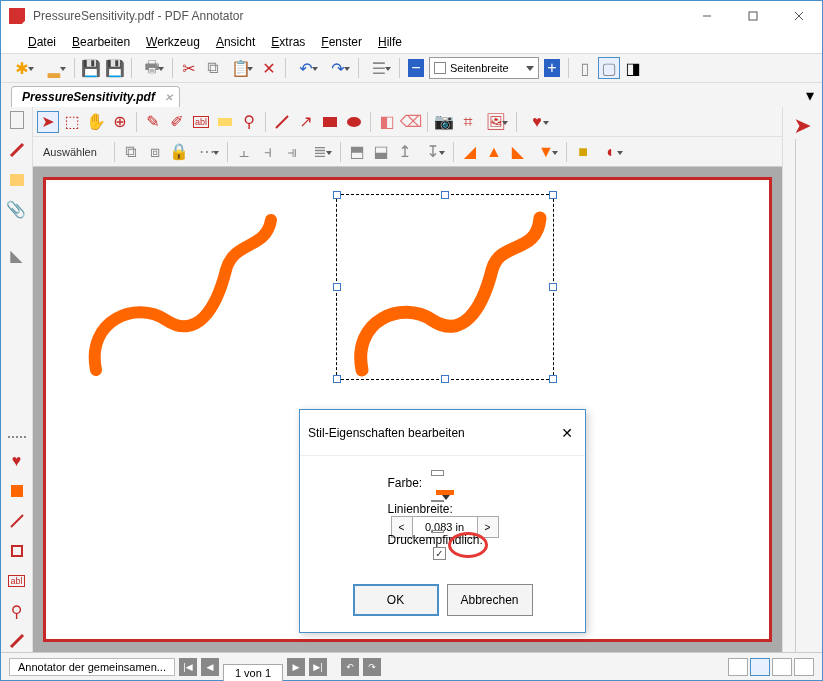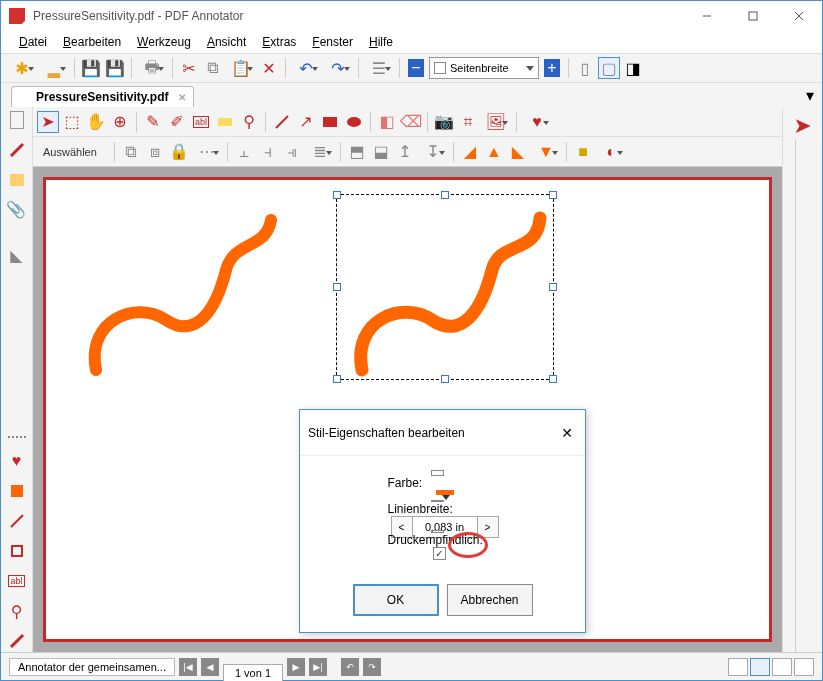--- a/index.html
+++ b/index.html
@@ -5,35 +5,35 @@
 * { box-sizing: border-box; margin: 0; padding: 0; font-family: "Segoe UI", Tahoma, sans-serif; }
 body { background: #f0f0f0; overflow: hidden; }
 .window { width: 823px; height: 681px; background: #fff; border: 1px solid #4a90c8; display: flex; flex-direction: column; position: relative; }
 .titlebar { height: 30px; background: #fff; display: flex; align-items: center; padding: 0 0 0 8px; }
 .titlebar .app-icon { width: 16px; height: 16px; background: #d32f2f; margin-right: 8px; clip-path: polygon(0 0, 100% 0, 100% 80%, 80% 100%, 0 100%); }
 .titlebar .title { font-size: 12px; color: #555; flex: 1; }
 .titlebar .win-controls { display: flex; }
 .titlebar .win-btn { width: 46px; height: 30px; display: flex; align-items: center; justify-content: center; cursor: pointer; }
 .titlebar .win-btn svg { width: 10px; height: 10px; stroke: #555; fill: none; }
 
-.menubar { height: 22px; display: flex; align-items: center; padding: 0 12px; font-size: 12px; gap: 4px; }
+.menubar { height: 22px; display: flex; align-items: center; padding: 0 21px; font-size: 12px; gap: 4px; }
 .menubar span { padding: 2px 6px; cursor: pointer; text-decoration: underline; text-decoration-color: transparent; }
 .menubar span::first-letter { text-decoration: underline; }
 
 .toolbar1 { height: 30px; background: #f4f4f4; border-top: 1px solid #ddd; border-bottom: 1px solid #ddd; display: flex; align-items: center; padding: 0 6px; gap: 2px; }
 .tb-btn { width: 22px; height: 22px; display: flex; align-items: center; justify-content: center; cursor: pointer; border: 1px solid transparent; }
 .tb-sep { width: 1px; height: 20px; background: #ccc; margin: 0 3px; }
 .tb-btn.dd { width: 30px; position: relative; }
 .tb-btn.dd::after { content: ""; position: absolute; right: 2px; top: 9px; border-left: 3px solid transparent; border-right: 3px solid transparent; border-top: 4px solid #555; }
 .zoom-combo { height: 22px; border: 1px solid #999; display: flex; align-items: center; padding: 0 4px; font-size: 11px; background: #fff; width: 110px; }
 .zoom-combo .sq { width: 12px; height: 12px; border: 1px solid #888; margin-right: 4px; }
 .zoom-combo::after { content: ""; margin-left: auto; border-left: 4px solid transparent; border-right: 4px solid transparent; border-top: 5px solid #555; }
 
 .tabbar { height: 24px; background: #f4f4f4; display: flex; align-items: flex-end; padding-left: 10px; position: relative; }
-.doc-tab { background: #fff; border: 1px solid #bbb; border-bottom: none; border-radius: 4px 4px 0 0; padding: 3px 24px 3px 24px; font-size: 12px; font-weight: bold; position: relative; }
+.doc-tab { background: #fff; border: 1px solid #bbb; border-bottom: none; border-radius: 4px 4px 0 0; padding: 3px 24px 3px 10px; font-size: 12px; font-weight: bold; position: relative; font-style: italic; }
 .doc-tab .close-x { position: absolute; right: 6px; top: 5px; font-size: 10px; color: #aaa; }
 .tabbar .tab-arrow { position: absolute; right: 4px; top: 4px; width: 16px; height: 16px; display: flex; align-items: center; justify-content: center; }
 
 .work-area { flex: 1; display: flex; background: #f4f4f4; min-height: 0; }
 .left-strip { width: 32px; background: #f4f4f4; display: flex; flex-direction: column; align-items: center; padding-top: 2px; gap: 8px; border-right: 1px solid #ddd; }
 .left-strip .ls-item { width: 22px; height: 22px; display: flex; align-items: center; justify-content: center; cursor: pointer; }
 
 .center { flex: 1; display: flex; flex-direction: column; }
 .tool-row { height: 30px; background: #f4f4f4; display: flex; align-items: center; padding: 0 4px; gap: 2px; border-bottom: 1px solid #e0e0e0; }
 .tool-row2 { height: 30px; background: #f4f4f4; display: flex; align-items: center; padding: 0 4px; gap: 2px; border-bottom: 1px solid #ccc; }

